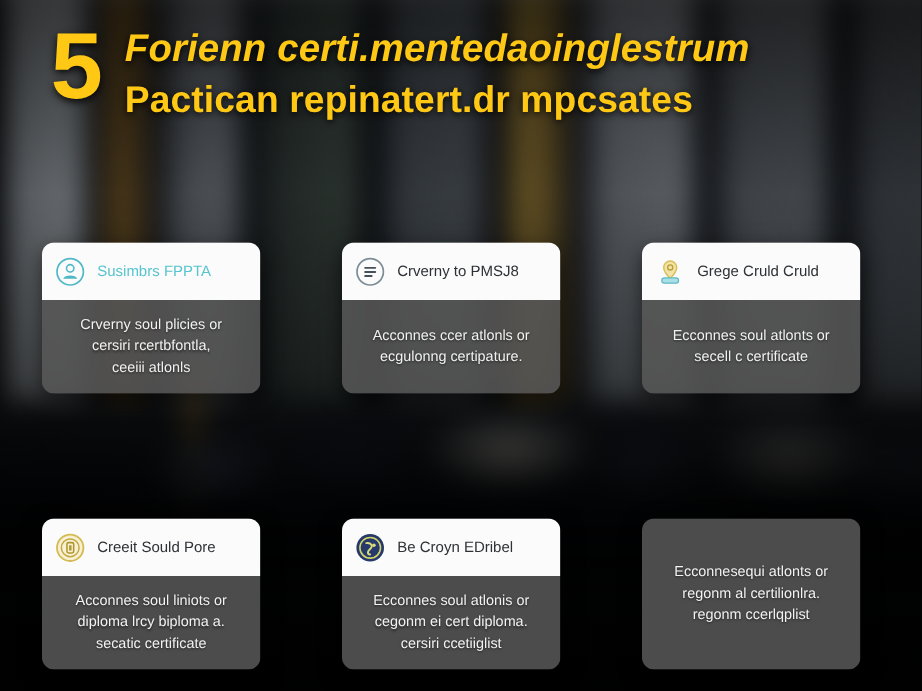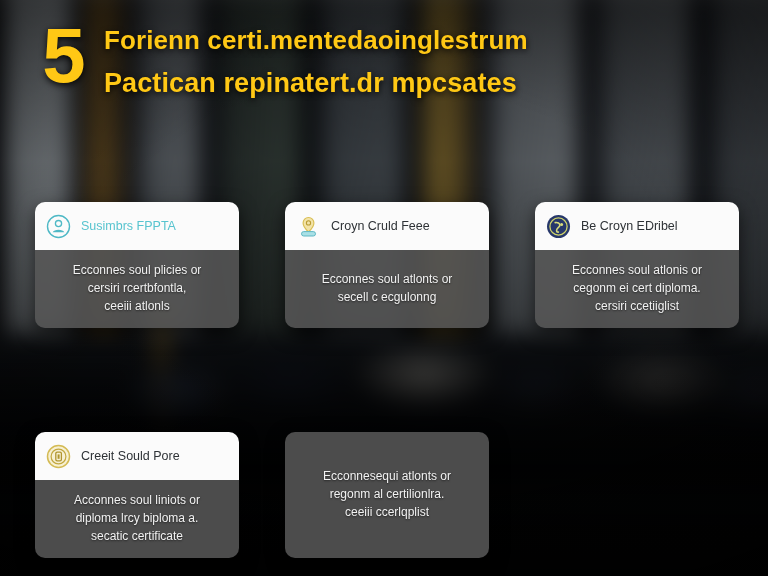--- a/index.html
+++ b/index.html
@@ -98,34 +98,34 @@
     margin-top:4px; width:66px; text-align:center;
     flex:0 0 auto;
   }
   .head-lines { margin-left:8px; margin-top:8px; }
   .head-line1, .head-line2 {
     color:#FFC815;
     font-weight:bold;
     text-shadow:0 2px 6px rgba(0,0,0,.9);
     white-space:nowrap;
   }
-  .head-line1 { font-size:26px; line-height:36px; letter-spacing:.1px; }
-  .head-line2 { font-size:27px; line-height:34px; margin-top:8px; letter-spacing:.1px; }
+  .head-line1 { font-size:32px; line-height:36px; letter-spacing:.1px;font-style:italic; }
+  .head-line2 { font-size:31px; line-height:34px; margin-top:8px; letter-spacing:.1px; }
 
   
   .grid {
     position:absolute; left:35px; top:202px;
     width:700px;
     display:grid;
     grid-template-columns:repeat(3, 198px);
     grid-template-rows:126px 126px;
     column-gap:52px; row-gap:104px;
   }
   .card {
-    width:204px;
+    width:182px;
     border-radius:10px;
     overflow:hidden;
     box-shadow:0 6px 18px rgba(0,0,0,.6);
     display:flex; flex-direction:column;
     filter:blur(.45px);
   }
   .card-head {
     background:#fbfbfb;
     height:48px;
     display:flex; align-items:center;
@@ -193,41 +193,77 @@
         <span class="card-icon">
           <svg width="27" height="27" viewBox="0 0 27 27">
             <circle cx="13.5" cy="13.5" r="11" fill="none" stroke="#4fb9c6" stroke-width="1.4"></circle>
             <circle cx="13.5" cy="10.6" r="3.1" fill="none" stroke="#4fb9c6" stroke-width="1.3"></circle>
             <path d="M7.6 19.2c1.3-3.4 10.5-3.4 11.8 0z" fill="#4fb9c6"></path>
           </svg>
         </span>
         <span class="card-title t-teal">Susimbrs FPPTA</span>
       </div>
       <div class="card-body">
-        <p>Ecconnes soul plicies or</p>
+        <p>Crverny soul plicies or</p>
         <p>cersiri rcertbfontla,</p>
         <p>ceeiii atlonls</p>
       </div>
     </div>
 
+    <div class="card">
+      <div class="card-head">
+        <span class="card-icon">
+          <svg width="27" height="27" viewBox="0 0 27 27">
+            <circle cx="13.5" cy="13.5" r="11" fill="none" stroke="#7d8d95" stroke-width="1.4"></circle>
+            <rect x="8.5" y="9.4" width="10" height="1.6" rx=".8" fill="#46525a"></rect>
+            <rect x="8.5" y="12.8" width="10" height="1.6" rx=".8" fill="#46525a"></rect>
+            <rect x="8.5" y="16.2" width="7" height="1.6" rx=".8" fill="#46525a"></rect>
+          </svg>
+        </span>
+        <span class="card-title t-dark">Crverny to PMSJ8</span>
+      </div>
+      <div class="card-body">
+        <p>Acconnes ccer atlonls or</p>
+        <p>ecgulonng certipature.</p>
+      </div>
+    </div>
 
     <div class="card">
       <div class="card-head">
         <span class="card-icon">
           <svg width="27" height="27" viewBox="0 0 27 27">
             <path d="M13.5 4.5c3.1 0 5.4 2.4 5.4 5.4 0 3.9-5.4 9-5.4 9s-5.4-5.1-5.4-9c0-3 2.3-5.4 5.4-5.4z" fill="#f2e3a8" stroke="#d9bf55" stroke-width="1.2"></path>
             <circle cx="13.5" cy="9.9" r="2.1" fill="none" stroke="#b99c33" stroke-width="1.1"></circle>
             <rect x="6.5" y="18.6" width="14" height="4.4" rx="2.2" fill="#a9e0e6" stroke="#5fb8c4" stroke-width="1"></rect>
           </svg>
         </span>
-        <span class="card-title t-dark">Croyn Cruld Feee</span>
+        <span class="card-title t-dark">Grege Cruld Cruld</span>
       </div>
       <div class="card-body">
         <p>Ecconnes soul atlonts or</p>
-        <p>secell c ecgulonng</p>
+        <p>secell c certificate</p>
+      </div>
+    </div>
+
+    <div class="card">
+      <div class="card-head">
+        <span class="card-icon">
+          <svg width="27" height="27" viewBox="0 0 27 27">
+            <circle cx="13.5" cy="13.5" r="11" fill="#f7f0d2" stroke="#d4bb55" stroke-width="1.5"></circle>
+            <circle cx="13.5" cy="13.5" r="7.4" fill="none" stroke="#c2a73f" stroke-width="1.2"></circle>
+            <rect x="10.8" y="9.2" width="5.6" height="8.6" rx="1.4" fill="none" stroke="#b0952f" stroke-width="1.3"></rect>
+            <rect x="12.6" y="11.4" width="2" height="4.4" fill="#b0952f"></rect>
+          </svg>
+        </span>
+        <span class="card-title t-dark">Creeit Sould Pore</span>
+      </div>
+      <div class="card-body">
+        <p>Acconnes soul liniots or</p>
+        <p>diploma lrcy biploma a.</p>
+        <p>secatic certificate</p>
       </div>
     </div>
 
     <div class="card">
       <div class="card-head">
         <span class="card-icon">
           <svg width="27" height="27" viewBox="0 0 27 27">
             <circle cx="13.5" cy="13.5" r="11.5" fill="#27386b"></circle>
             <circle cx="13.5" cy="13.5" r="8.6" fill="none" stroke="#cfd36a" stroke-width="1.3"></circle>
             <path d="M10.2 9.6c2.6-.4 4.6.6 4.6 2.6 0 2.4-3.2 2.6-3.2 5.2 0 1 .7 1.7 1.8 1.7" fill="none" stroke="#d8dc7c" stroke-width="1.6" stroke-linecap="round"></path>
@@ -237,40 +273,21 @@
         <span class="card-title t-dark">Be Croyn EDribel</span>
       </div>
       <div class="card-body">
         <p>Ecconnes soul atlonis or</p>
         <p>cegonm ei cert diploma.</p>
         <p>cersiri ccetiiglist</p>
       </div>
     </div>
 
     <div class="card">
-      <div class="card-head">
-        <span class="card-icon">
-          <svg width="27" height="27" viewBox="0 0 27 27">
-            <circle cx="13.5" cy="13.5" r="11" fill="#f7f0d2" stroke="#d4bb55" stroke-width="1.5"></circle>
-            <circle cx="13.5" cy="13.5" r="7.4" fill="none" stroke="#c2a73f" stroke-width="1.2"></circle>
-            <rect x="10.8" y="9.2" width="5.6" height="8.6" rx="1.4" fill="none" stroke="#b0952f" stroke-width="1.3"></rect>
-            <rect x="12.6" y="11.4" width="2" height="4.4" fill="#b0952f"></rect>
-          </svg>
-        </span>
-        <span class="card-title t-dark">Creeit Sould Pore</span>
-      </div>
-      <div class="card-body">
-        <p>Acconnes soul liniots or</p>
-        <p>diploma lrcy biploma a.</p>
-        <p>secatic certificate</p>
-      </div>
-    </div>
-
-    <div class="card">
       <div class="card-body">
         <p>Ecconnesequi atlonts or</p>
         <p>regonm al certilionlra.</p>
-        <p>ceeiii ccerlqplist</p>
+        <p>regonm ccerlqplist</p>
       </div>
     </div>
 
   </div>
 </div>
 
 </body></html>

